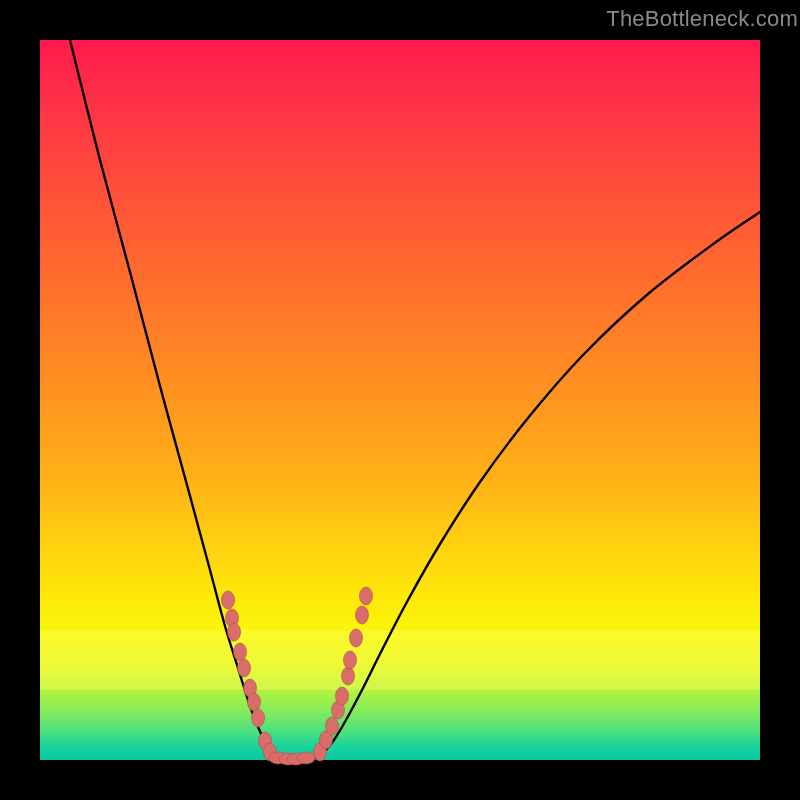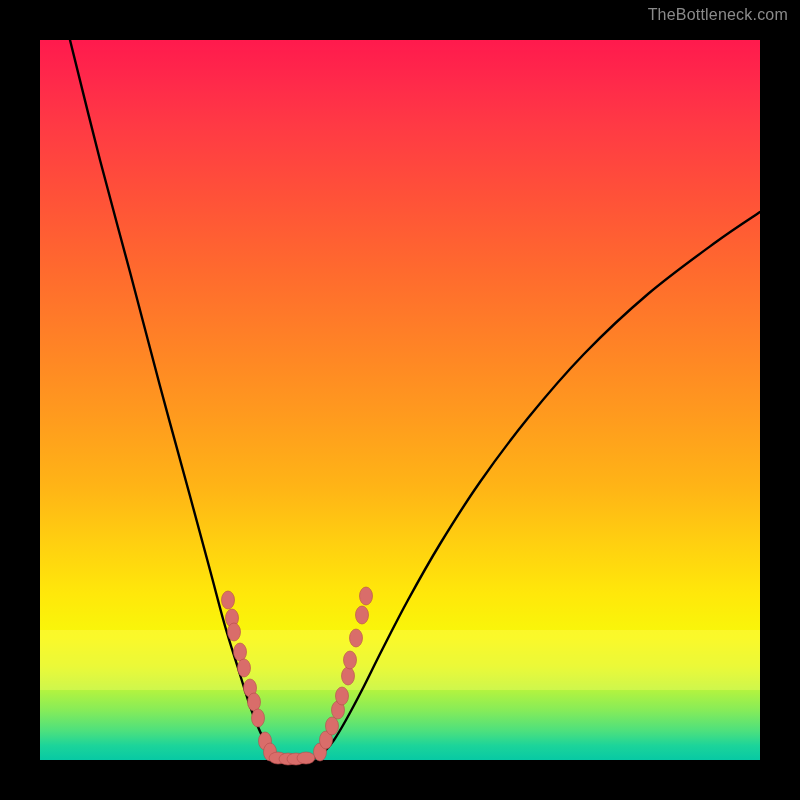--- a/index.html
+++ b/index.html
@@ -57,23 +57,23 @@
     position: absolute;
     left: 40px;
     top: 40px;
     width: 720px;
     height: 720px;
     overflow: visible;
   }
   .watermark {
     position: absolute;
     top: 6px;
-    right: 12px;
+    right: 2px;
     color: #8a8a8a;
-    font-size: 16px;
+    font-size: 22px;
     letter-spacing: 0.2px;
     font-weight: 500;
   }
 </style>
 </head>
 <body>
 
 <div class="stage">
   <div class="gradient"></div>
   <div class="yellow-band"></div>

